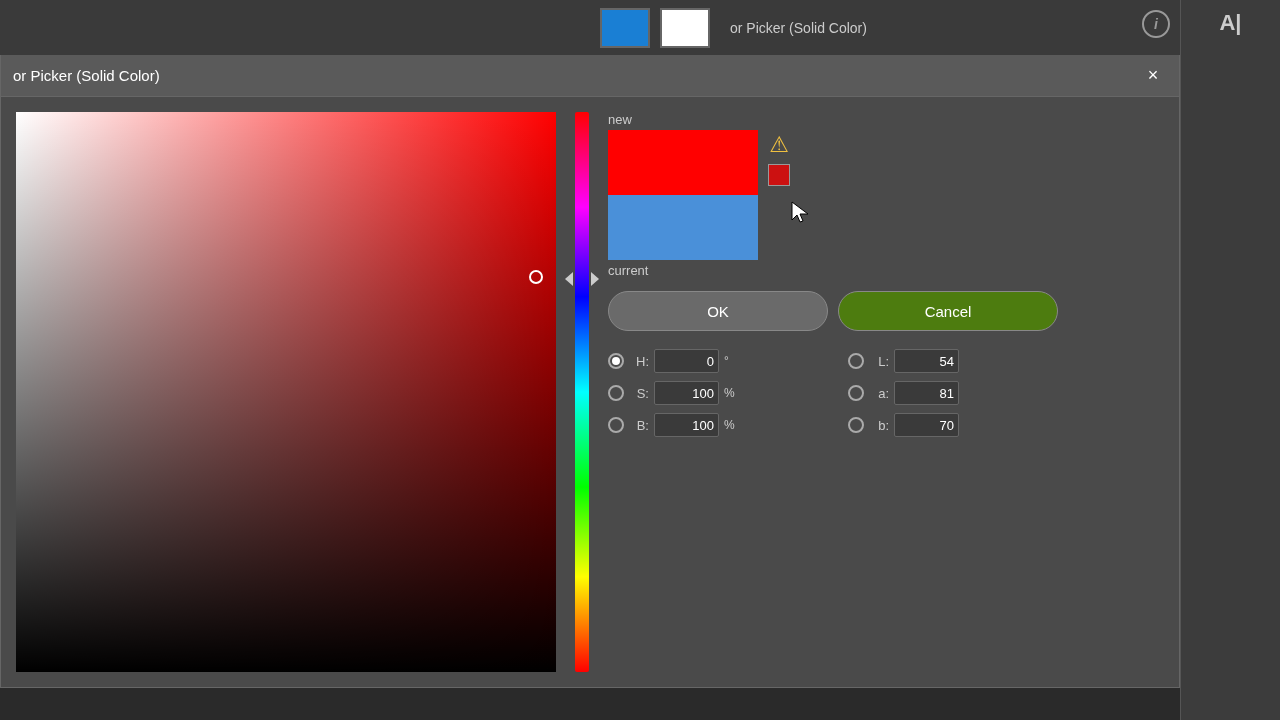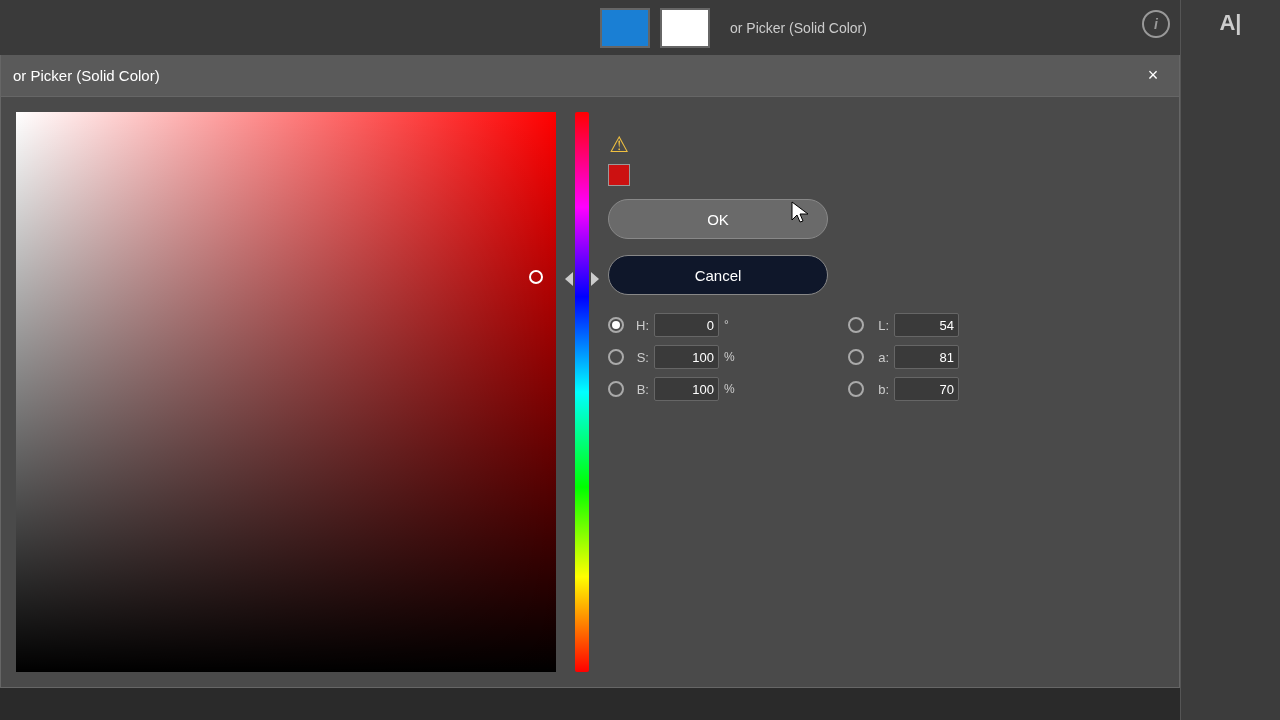--- a/index.html
+++ b/index.html
@@ -231,30 +231,30 @@
     .right-section {
       width: 460px;
       display: flex;
       flex-direction: column;
       gap: 8px;
     }
 
     
     .btn-group {
       display: flex;
-      flex-direction: column;
-      gap: 16px;
+      flex-direction: row;
+      gap: 10px;
     }
 
     .btn {
       width: 220px;
       height: 40px;
       border-radius: 20px;
       border: 1px solid #888;
-      background: #0f172a;
+      background: #4d7c0f;
       color: #ffffff;
       font-size: 15px;
       cursor: pointer;
       display: flex;
       align-items: center;
       justify-content: center;
     }
     .btn.btn-ok { background: #6a6a6a; }
 
     
@@ -353,20 +353,26 @@
 
     <div class="hue-slider-container">
       <div class="hue-slider"></div>
       <div class="hue-arrow-left"></div>
       <div class="hue-arrow-right"></div>
     </div>
 
     <div class="right-section">
 
       <div style="display:flex; gap:10px; align-items:flex-start; margin-bottom:5px;">
+        <div style="display:flex;flex-direction:column;">
+          <span style="color:#ccc;font-size:13px;margin-bottom:3px;">new</span>
+          <div style="width:150px;height:65px;background:#ff0000;"></div>
+          <div style="width:150px;height:65px;background:#4a90d9;"></div>
+          <span style="color:#ccc;font-size:13px;margin-top:3px;">current</span>
+        </div>
         <div style="display:flex;flex-direction:column;align-items:center;padding-top:20px;gap:6px;">
           <span style="font-size:22px;color:#f0c040;">⚠</span>
           <div style="width:22px;height:22px;background:#cc1111;border:1px solid #999;"></div>
         </div>
       </div>
 
       <div class="btn-group">
         <button class="btn btn-ok">OK</button>
         <button class="btn">Cancel</button>
       </div>

